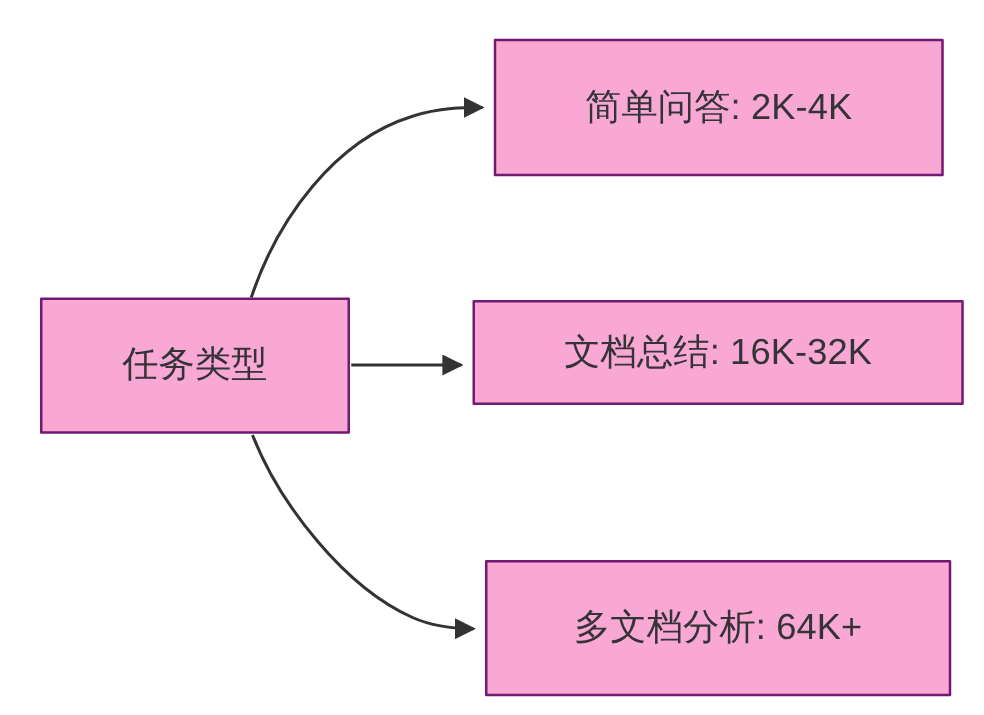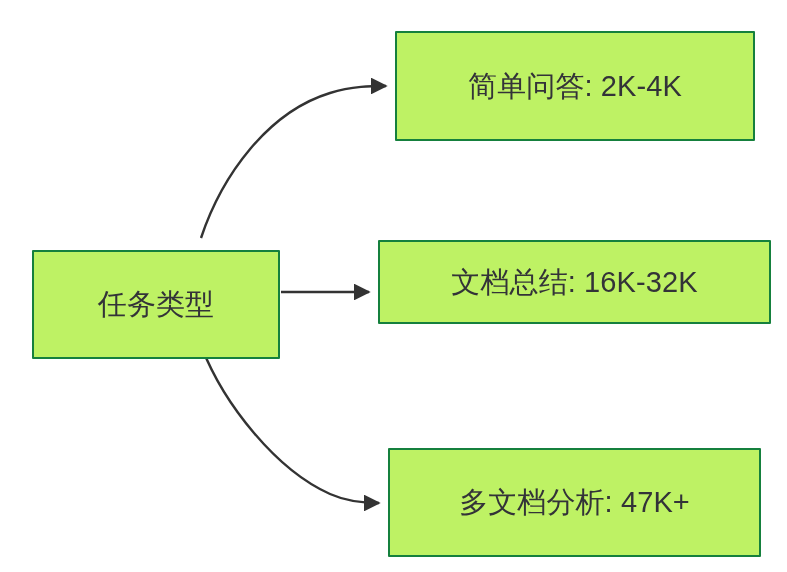--- a/index.html
+++ b/index.html
@@ -21,37 +21,37 @@
     position: absolute;
     left: 0;
     top: 0;
     width: 787px;
     height: 572px;
     pointer-events: none;
   }
   .node {
     position: absolute;
     box-sizing: border-box;
-    background: #bef264;
-    border: 2px solid #15803d;
+    background: #f9a8d4;
+    border: 2px solid #701a75;
     border-radius: 1px;
     display: flex;
     align-items: center;
     justify-content: center;
     text-align: center;
   }
   .node-label {
     color: #333338;
     font-size: 29px;
     line-height: 1.2;
     letter-spacing: 0.1px;
     white-space: nowrap;
   }
   
-  #node-root   { left: 32px;  top: 250px; width: 248px; height: 109px; justify-content: center; }
+  #node-root   { left: 32px;  top: 238px; width: 248px; height: 109px; justify-content: center; }
   #node-child-0{ left: 395px; top: 31px;  width: 360px; height: 110px; }
   #node-child-1{ left: 378px; top: 240px; width: 393px; height: 84px; }
   #node-child-2{ left: 388px; top: 448px; width: 373px; height: 109px; }
 </style>
 </head>
 <body>
 
 <div id="canvas">
 
   <svg id="edge-layer" viewBox="0 0 787 572" width="787" height="572" xmlns="http://www.w3.org/2000/svg">
@@ -74,16 +74,16 @@
 
   <div class="node" id="node-child-0">
     <span class="node-label">简单问答: 2K-4K</span>
   </div>
 
   <div class="node" id="node-child-1">
     <span class="node-label">文档总结: 16K-32K</span>
   </div>
 
   <div class="node" id="node-child-2">
-    <span class="node-label">多文档分析: 47K+</span>
+    <span class="node-label">多文档分析: 64K+</span>
   </div>
 
 </div>
 
 </body></html>

